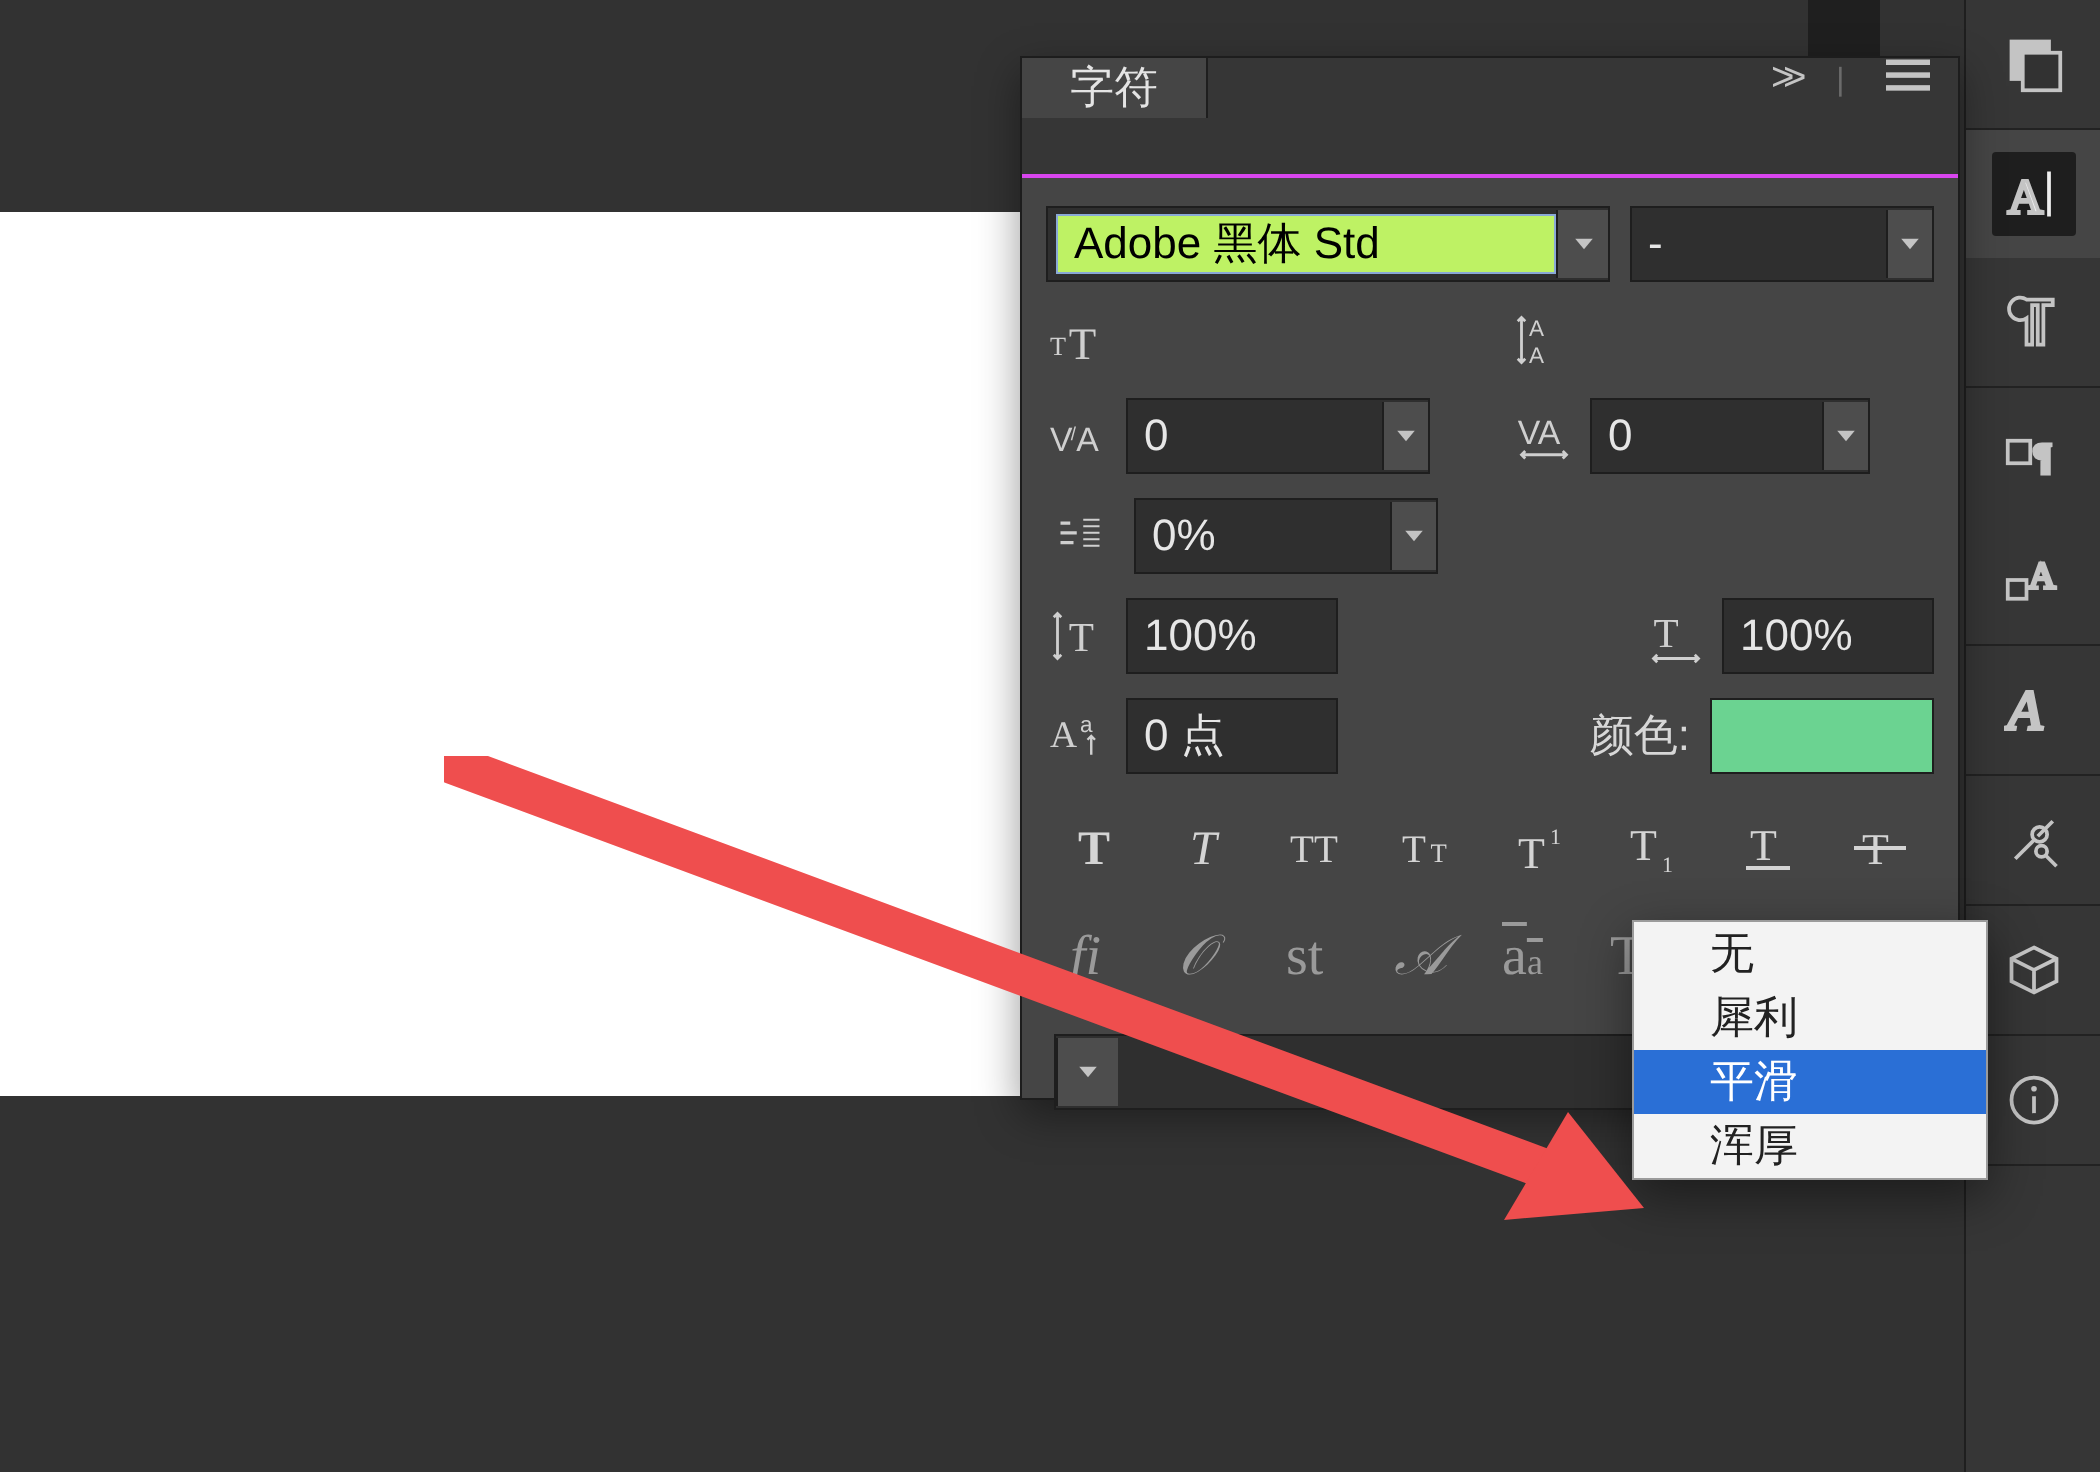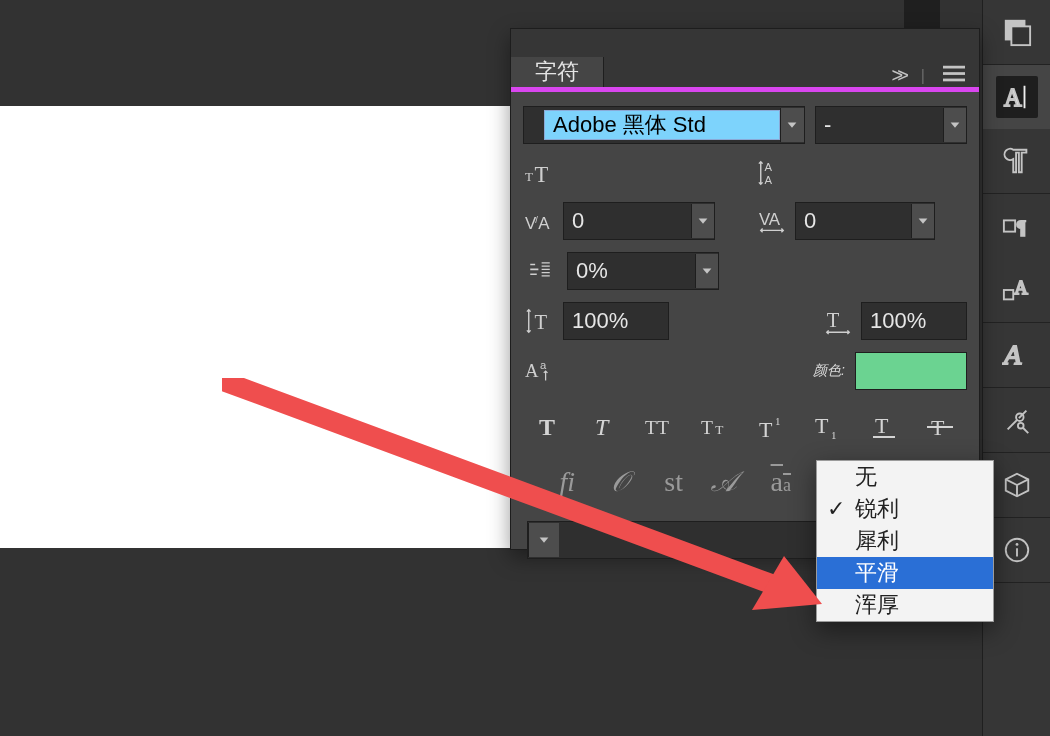--- a/index.html
+++ b/index.html
@@ -31,21 +31,21 @@
   .rail svg{width:30px;height:30px;stroke:#c4c4c4;fill:none;stroke-width:2;}
   .rail .slot.sel{background:#454545;}
   .rail .slot.sel .box{width:42px;height:42px;background:#1e1e1e;border-radius:2px;display:flex;align-items:center;justify-content:center;}
 
   
   .panel{
     position:absolute;left:510px;top:28px;width:468px;height:520px;background:#454545;
     border:1px solid #1d1d1d;box-shadow:0 8px 20px rgba(0,0,0,.4);
   }
   .tabs{
-    height:58px;display:flex;align-items:flex-end;background:#363636;border-bottom:5px solid #d946ef;
+    height:58px;display:flex;align-items:flex-start;background:#363636;border-bottom:2px solid #d946ef;font-family:Liberation Mono, monospace;
   }
   .tab{
     padding:0 24px;display:flex;align-items:center;font-size:22px;color:#bdbdbd;
     background:#363636;border-right:1px solid #1e1e1e;
   }
   .tab.active{background:#454545;color:#e4e4e4;}
   .tabs-spacer{flex:1;}
   .tabs-icons{display:flex;align-items:center;gap:18px;padding-right:14px;color:#c4c4c4;}
   .collapse-ico{font-size:20px;letter-spacing:-6px;}
   .menu-ico svg{width:22px;height:18px;fill:#c4c4c4;}
@@ -65,42 +65,42 @@
   }
   .field input{
     background:transparent;border:0;outline:0;color:#e6e6e6;font-size:22px;padding:0 8px;width:100%;
     font-family:inherit;
   }
   .field .dd{
     width:30px;height:34px;background:#4d4d4d;border-left:1px solid #1e1e1e;display:flex;align-items:center;justify-content:center;color:#c4c4c4;
   }
   .field .dd svg{width:14px;height:14px;fill:#c4c4c4;}
   .font-field{flex:1;}
-  .font-field input{background:#7dd3fc;color:#000;height:28px;margin-left:20px;border:1px solid #8aa9d6;}
+  .font-field input{background:#bef264;color:#000;height:28px;margin-left:4px;border:1px solid #8aa9d6;}
   .style-field{width:150px;}
   .num{width:138px;}
   .num2{width:104px;}
 
   .grid2{display:flex;gap:20px;align-items:center;}
   .grid2 .cell{display:flex;align-items:center;gap:6px;flex:1;}
 
-  .color-label{font-size:14px;font-style:italic;}
+  .color-label{font-size:22px;}
   .swatch{width:110px;height:36px;background:#6bd391;border:1px solid #1e1e1e;}
 
   .styletoggles{
     display:flex;gap:16px;justify-content:space-around;padding:6px 6px;
   }
   .styletoggles .tgl{width:40px;height:36px;display:flex;align-items:center;justify-content:center;color:#d4d4d4;font-family:Georgia,'Times New Roman',serif;}
   .styletoggles svg{width:32px;height:26px;fill:#d4d4d4;}
 
   .ottoggles{
     display:flex;gap:14px;justify-content:flex-start;padding:4px 6px 4px 12px;
     color:#9a9a9a;font-family:Georgia,'Times New Roman',serif;font-style:italic;font-size:28px;
   }
-  .ottoggles .tgl{width:40px;text-align:right;}
+  .ottoggles .tgl{width:40px;text-align:left;}
 
   .lang-row{display:flex;align-items:center;gap:12px;padding:6px 4px;}
   .lang-field{flex:1;}
   .aa{font-size:20px;color:#d7d7d7;font-family:Arial;}
 
   
   .menu{
     position:absolute;left:816px;top:460px;width:176px;background:#f3f3f3;border:1px solid #9b9b9b;
     box-shadow:0 8px 24px rgba(0,0,0,.45);z-index:10;
     font-size:22px;color:#222;
@@ -333,20 +333,23 @@
 
     <div class="grid2">
       <div class="cell">
         <div class="ico">
           <svg viewBox="0 0 32 32">
               <text x="0" y="22" font-size="20" fill="#cfcfcf" font-family="Georgia">A</text>
               <text x="16" y="14" font-size="12" fill="#cfcfcf">a</text>
               <path d="M22 16 v10 M20 18 l2 -2 l2 2" stroke="#cfcfcf" fill="none" stroke-width="1.3"></path>
             </svg>
         </div>
+        <div class="field num2">
+          <input value="0 点" style="">
+        </div>
       </div>
       <div class="cell" style="justify-content:flex-end;gap:10px">
         <span class="color-label">颜色:</span>
         <div class="swatch"></div>
       </div>
     </div>
 
     <div class="styletoggles">
       <div class="tgl">
           <svg viewBox="0 0 32 26">
@@ -414,21 +417,20 @@
           </div>
       </div>
       <span class="aa">a<span style="font-size:14px">a</span></span>
     </div>
 
   </div>
 </div>
 
 <div class="menu">
   <div class="mi">无</div>
-  <div class="mi chk">锐利</div>
   <div class="mi">犀利</div>
   <div class="mi hl">平滑</div>
   <div class="mi">浑厚</div>
 </div>
 
 <div class="arrow">
   <svg viewBox="0 0 620 256">
     <defs></defs>
     <path d="M4 4 L560 210" stroke="#ef4e4e" stroke-width="20" stroke-linecap="round"></path>
     <polygon points="600,226 530,232 562,178" fill="#ef4e4e"></polygon>

